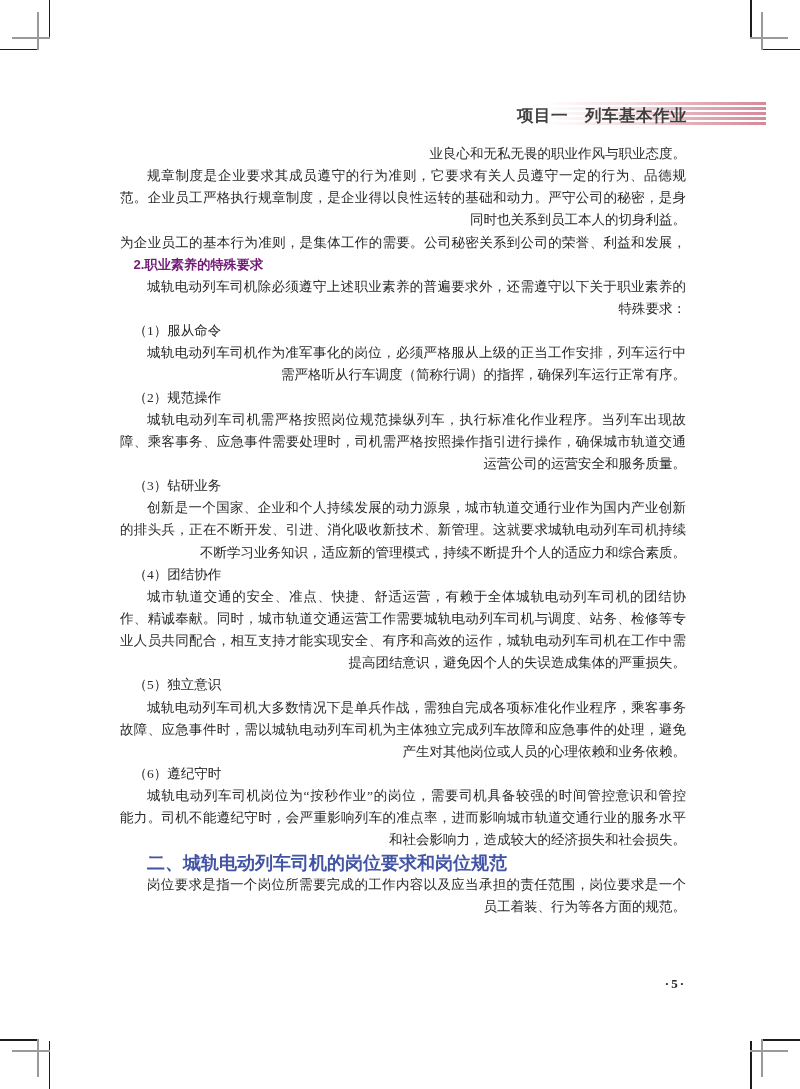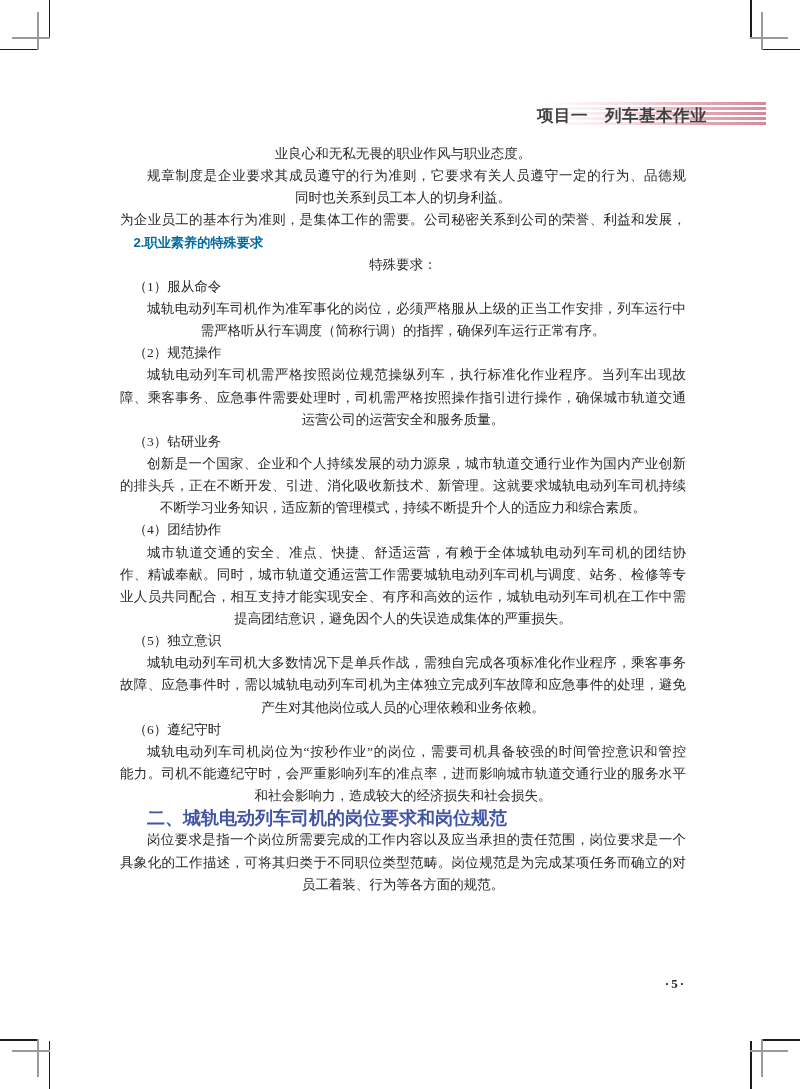--- a/index.html
+++ b/index.html
@@ -8,38 +8,38 @@
     font-family:"Liberation Serif","DejaVu Serif",serif;
   }
   
   .mark{position:absolute;}
   .mark.black{background:#1c1c1c;}
   .mark.gray{background:#9a9a9a;}
   
   .stripe{position:absolute;left:545px;width:221px;height:3.1px;
     background:linear-gradient(90deg,rgba(217,145,158,0) 0%,rgba(217,145,158,0.3) 38%,rgba(217,145,158,0.75) 68%,#d5899a 100%);}
   .running-head{
-    position:absolute;left:537px;top:103px;width:240px;
+    position:absolute;left:517px;top:103px;width:240px;
     font-family:"Liberation Sans","DejaVu Sans",sans-serif;
     font-size:16.5px;line-height:24px;font-weight:600;color:#3f3f3f;letter-spacing:.5px;
   }
   
   .page-content{position:absolute;left:120px;top:143px;width:566px;}
   .line{
     height:22.15px;line-height:22.15px;font-size:13.5px;color:#292929;
     overflow:hidden;
   }
   .k-full,.k-para{text-align:justify;text-align-last:justify;text-justify:inter-character;}
   .k-para{text-indent:27px;}
   .k-item{padding-left:13.5px;}
   .k-bold-item{padding-left:13.5px;font-weight:bold;
-    font-family:"Liberation Sans","DejaVu Sans",sans-serif;font-size:13.2px;color:#0369a1;}
+    font-family:"Liberation Sans","DejaVu Sans",sans-serif;font-size:13.2px;color:#701a75;}
   .k-blue{padding-left:27px;font-weight:bold;color:var(--accent-blue,#4254a5);
     font-family:"Liberation Sans","DejaVu Sans",sans-serif;font-size:18px;}
-  .k-last,.k-plain{text-align:center;}
+  .k-last,.k-plain{text-align:right;}
   
   .page-number{
     position:absolute;top:976px;left:586px;width:100px;text-align:right;
     font-size:13px;font-weight:bold;color:#2a2220;letter-spacing:2px;
   }
 </style>
 </head>
 <body>
 
 <div class="mark black" style="left:48.5px;top:0;width:1.5px;height:39px;"></div>
@@ -67,23 +67,25 @@
   <div class="stripe" style="top:107px;"></div>
   <div class="stripe" style="top:111.9px;"></div>
   <div class="stripe" style="top:116.9px;"></div>
   <div class="stripe" style="top:121.8px;"></div>
 </div>
 <div class="running-head">项目一　列车基本作业</div>
 
 <div class="page-content">
     <div class="line k-last">业良心和无私无畏的职业作风与职业态度。</div>
     <div class="line k-para">规章制度是企业要求其成员遵守的行为准则，它要求有关人员遵守一定的行为、品德规</div>
+    <div class="line k-full">范。企业员工严格执行规章制度，是企业得以良性运转的基础和动力。严守公司的秘密，是身</div>
     <div class="line k-last">同时也关系到员工本人的切身利益。</div>
     <div class="line k-full">为企业员工的基本行为准则，是集体工作的需要。公司秘密关系到公司的荣誉、利益和发展，</div>
     <div class="line k-bold-item">2.职业素养的特殊要求</div>
+    <div class="line k-para">城轨电动列车司机除必须遵守上述职业素养的普遍要求外，还需遵守以下关于职业素养的</div>
     <div class="line k-last">特殊要求：</div>
     <div class="line k-item">（1）服从命令</div>
     <div class="line k-para">城轨电动列车司机作为准军事化的岗位，必须严格服从上级的正当工作安排，列车运行中</div>
     <div class="line k-last">需严格听从行车调度（简称行调）的指挥，确保列车运行正常有序。</div>
     <div class="line k-item">（2）规范操作</div>
     <div class="line k-para">城轨电动列车司机需严格按照岗位规范操纵列车，执行标准化作业程序。当列车出现故</div>
     <div class="line k-full">障、乘客事务、应急事件需要处理时，司机需严格按照操作指引进行操作，确保城市轨道交通</div>
     <div class="line k-last">运营公司的运营安全和服务质量。</div>
     <div class="line k-item">（3）钻研业务</div>
     <div class="line k-para">创新是一个国家、企业和个人持续发展的动力源泉，城市轨道交通行业作为国内产业创新</div>
@@ -97,17 +99,16 @@
     <div class="line k-item">（5）独立意识</div>
     <div class="line k-para">城轨电动列车司机大多数情况下是单兵作战，需独自完成各项标准化作业程序，乘客事务</div>
     <div class="line k-full">故障、应急事件时，需以城轨电动列车司机为主体独立完成列车故障和应急事件的处理，避免</div>
     <div class="line k-last">产生对其他岗位或人员的心理依赖和业务依赖。</div>
     <div class="line k-item">（6）遵纪守时</div>
     <div class="line k-para">城轨电动列车司机岗位为“按秒作业”的岗位，需要司机具备较强的时间管控意识和管控</div>
     <div class="line k-full">能力。司机不能遵纪守时，会严重影响列车的准点率，进而影响城市轨道交通行业的服务水平</div>
     <div class="line k-last">和社会影响力，造成较大的经济损失和社会损失。</div>
     <div class="line k-blue">二、城轨电动列车司机的岗位要求和岗位规范</div>
     <div class="line k-para">岗位要求是指一个岗位所需要完成的工作内容以及应当承担的责任范围，岗位要求是一个</div>
-    <div class="line k-full">具象化的工作描述，可将其归类于不同职位类型范畴。岗位规范是为完成某项任务而确立的对</div>
     <div class="line k-last">员工着装、行为等各方面的规范。</div>
   </div>
 
 <div class="page-number">·5·</div>
 
 </body></html>

